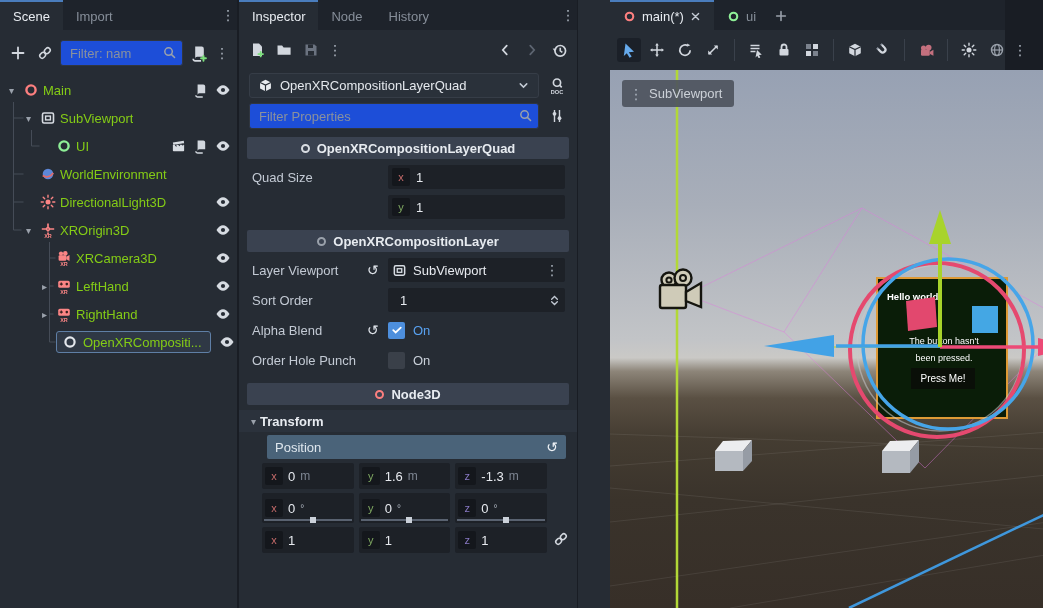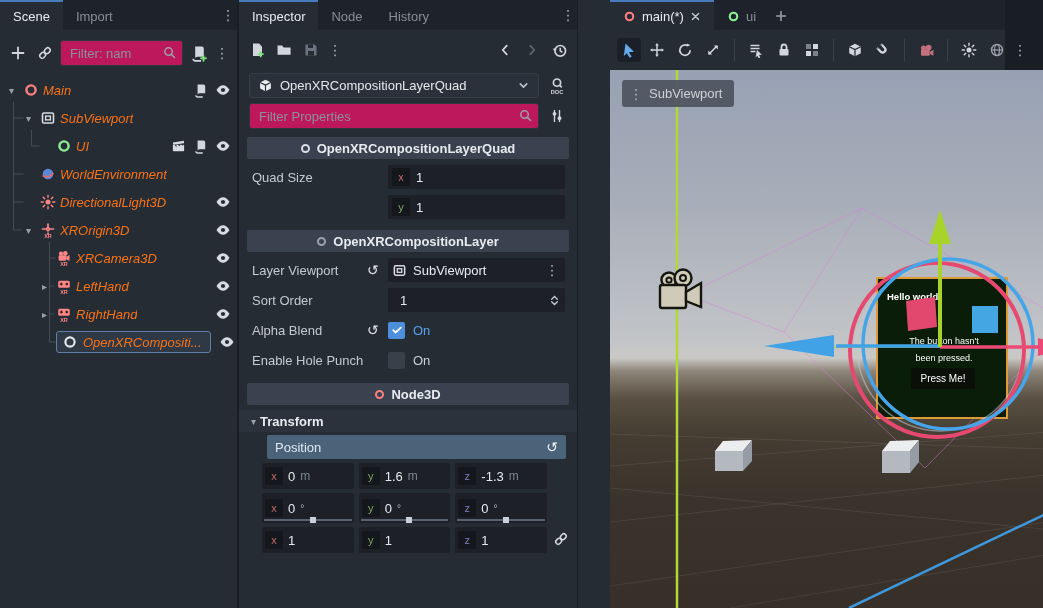--- a/index.html
+++ b/index.html
@@ -11,28 +11,28 @@
   .tab { display:flex; align-items:center; gap:6px; padding:0 13px; color:#868e99; border-top:2px solid transparent; cursor:default; white-space:nowrap; }
   .tab.active { background:#262c34; color:#e8ecf1; border-top:2px solid #4a7dbd; }
   .tab-spacer { flex:1; }
   .dots { width:18px; display:flex; align-items:center; justify-content:center; color:#aeb6c0; font-size:14px; letter-spacing:0; }
   
   .toolbar { height:46px; display:flex; align-items:center; padding:0 6px; gap:3px; background:#262c34; }
   .tbtn { width:24px; height:24px; display:flex; align-items:center; justify-content:center; border-radius:3px; flex:none; }
   .tbtn svg { display:block; }
   .tsep { width:1px; height:22px; background:#3a414b; margin:0 5px; flex:none; }
   .searchwrap { position:relative; flex:1; min-width:0; }
-  .searchwrap input { width:100%; height:26px; background:#be185d; border:1px solid #30363f; border-radius:3px; color:#cfd5dd; font-family:inherit; font-size:13px; padding:0 26px 0 9px; outline:none; }
+  .searchwrap input { width:100%; height:26px; background:#1d4ed8; border:1px solid #30363f; border-radius:3px; color:#cfd5dd; font-family:inherit; font-size:13px; padding:0 26px 0 9px; outline:none; }
   .searchwrap input::placeholder { color:#8a919d; }
   .searchwrap .mag { position:absolute; right:6px; top:5px; }
   
   .tree { position:relative; height:532px; }
   .trow { position:relative; z-index:1; height:28px; display:flex; align-items:center; gap:4px; padding-right:6px; }
   .chev { width:15px; flex:none; text-align:center; color:#9aa1ab; font-size:10px; }
-  .tlabel { color:#f97316; white-space:nowrap; overflow:hidden; text-overflow:ellipsis;font-style:italic; }
+  .tlabel { color:#84cc16; white-space:nowrap; overflow:hidden; text-overflow:ellipsis; }
   .tspace { flex:1; }
   .rbtns { display:flex; gap:7px; align-items:center; flex:none; }
   .selbox { display:flex; align-items:center; gap:5px; border:1px solid #5f7fa6; background:#2f3845; border-radius:3px; padding:2px 8px 2px 5px; }
   .guides { position:absolute; inset:0; z-index:0; }
   
   .ibody { padding-top:0; }
   .selector-row { display:flex; align-items:center; margin:3px 8px 0 10px; gap:6px; }
   .selector { flex:1; height:25px; background:#2a313a; border:1px solid #363d47; border-radius:3px; display:flex; align-items:center; gap:7px; padding:0 8px; }
   .selector .name { flex:1; color:#e4e8ed; white-space:nowrap; overflow:hidden; }
   .filter-row { display:flex; align-items:center; margin:5px 8px 0 10px; gap:6px; }
@@ -441,21 +441,21 @@
           <span class="checkbox checked">
             <svg width="12" height="12" viewBox="0 0 16 16">
                 <path d="M3 8.2l3.2 3L13 4.8" fill="none" stroke="#fff" stroke-width="2.4" stroke-linecap="round"></path>
               </svg>
           </span>
           <span class="onlabel checked">On</span>
         </div>
       </div>
 
       <div class="prow">
-        <span class="plabel">Enable Hole Punch</span>
+        <span class="plabel">Order Hole Punch</span>
         <span class="rslot"></span>
         <div style="flex:1;display:flex;align-items:center;gap:8px">
           <span class="checkbox"></span>
           <span class="onlabel">On</span>
         </div>
       </div>
 
       <div class="cat">
         <span class="o" style="border-color:#fc7f7f"></span>
         <span>Node3D</span>

